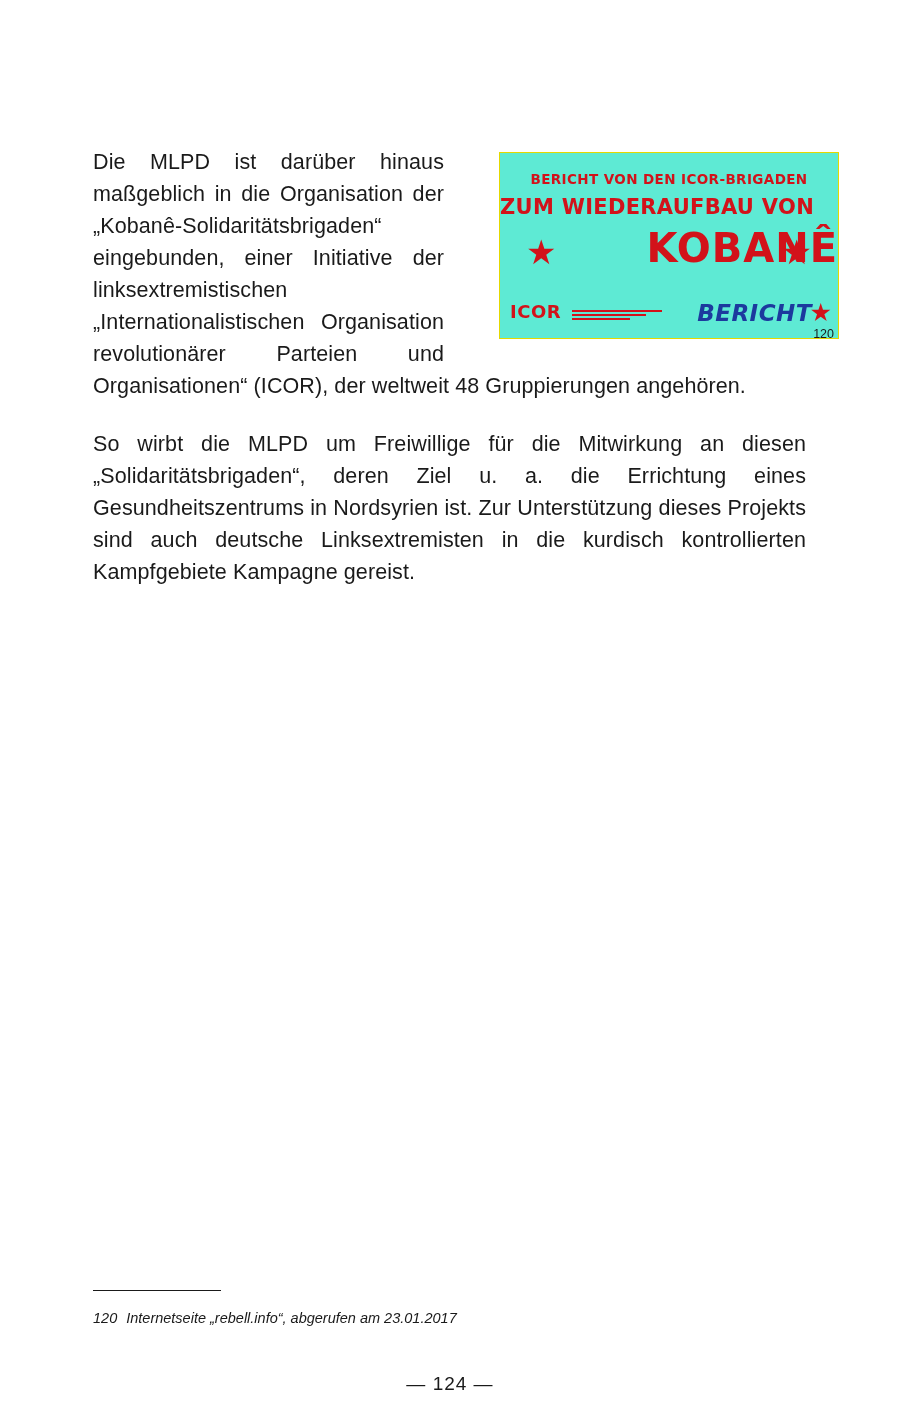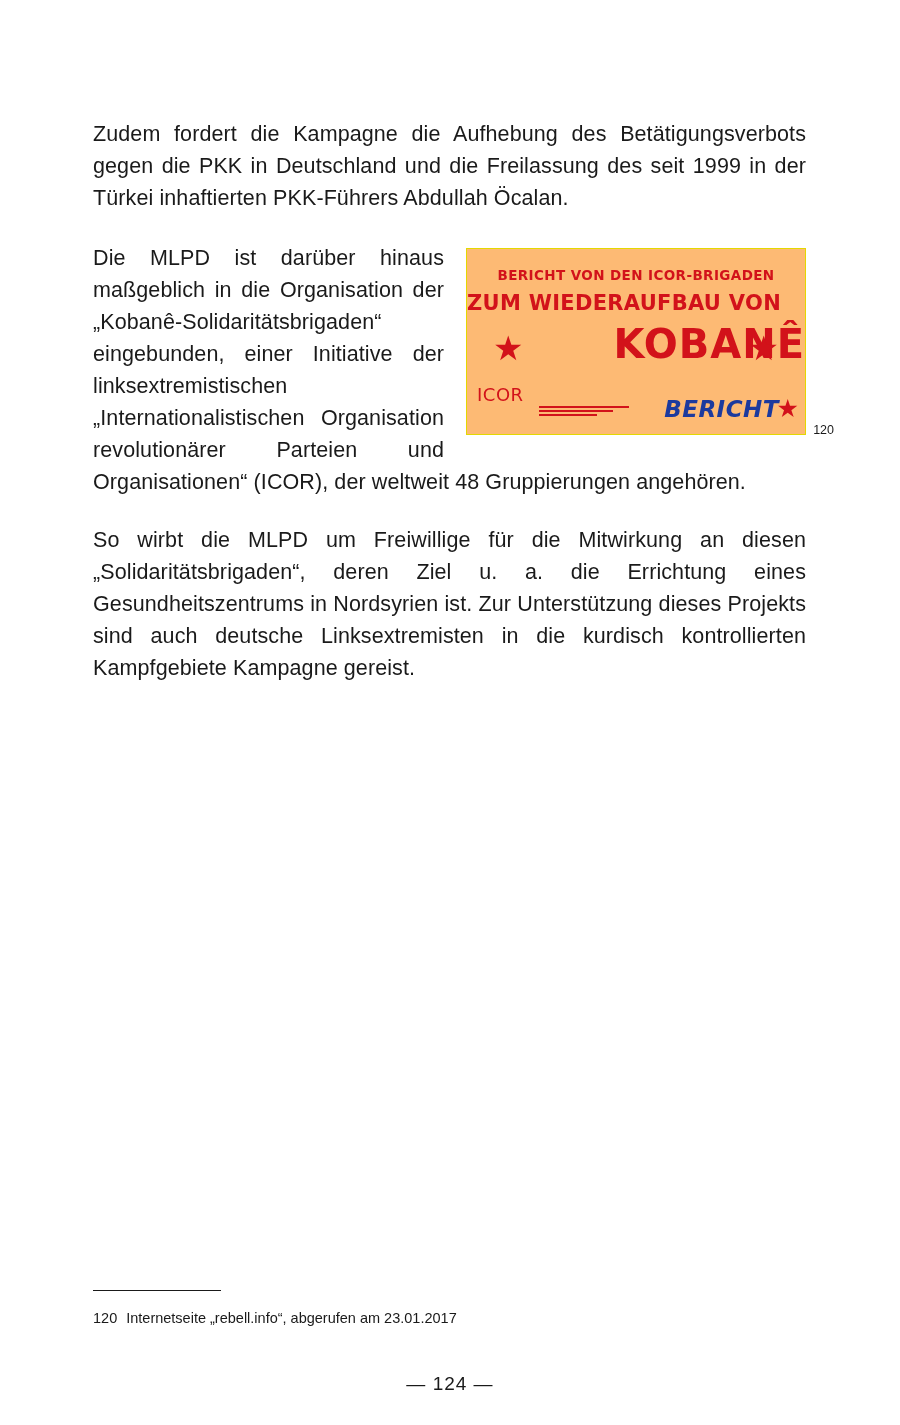--- a/index.html
+++ b/index.html
@@ -44,25 +44,26 @@
   
   .figure {
     float: right;
     width: 340px;
     margin: 6px 0 8px 22px;
     position: relative;
   }
   .poster {
     width: 340px;
     height: 187px;
-    background: #fdba74;
+    background: #5eead4;
     position: relative;
     overflow: hidden;
     border: 1px solid #e4d800;
     box-sizing: border-box;
+    margin-left: 33px;
   }
   .poster-line1 {
     position: absolute;
     top: 18px;
     left: 0;
     width: 100%;
     text-align: center;
     color: #d2121a;
     font-family: "DejaVu Sans", sans-serif;
     font-weight: bold;
@@ -107,24 +108,24 @@
   .poster-footer {
     position: absolute;
     bottom: 8px;
     left: 0;
     width: 100%;
     height: 34px;
   }
   .icor-logo {
     position: absolute;
     left: 10px;
-    bottom: 21px;
-    color: #d2121a;
-    font-family: "DejaVu Sans", sans-serif;
-    font-weight: normal;
+    bottom: 8px;
+    color: #d2121a;
+    font-family: "DejaVu Sans", sans-serif;
+    font-weight: bold;
     font-size: 18px;
     letter-spacing: 0.5px;
   }
   .icor-bars {
     position: absolute;
     left: 72px;
     bottom: 8px;
     width: 90px;
   }
   .icor-bars span {
@@ -171,20 +172,21 @@
     background: #1a1a1a;
   }
   .footnote {
     position: absolute;
     left: 93px;
     top: 1308px;
     width: 713px;
     font-size: 14.5px;
     line-height: 20px;
     color: #1a1a1a;
+    font-style: italic;
   }
   .footnote .fn-num {
     margin-right: 9px;
   }
   .page-number {
     position: absolute;
     left: 0;
     top: 1373px;
     width: 900px;
     text-align: center;
@@ -194,21 +196,20 @@
   }
   .clear { clear: both; }
 </style>
 </head>
 <body>
 
 <div class="page">
 
   <div class="content">
 
-    <p class="body-text">Zudem fordert die Kampagne die Aufhebung des Betätigungsverbots gegen die PKK in Deutschland und die Freilassung des seit 1999 in der Türkei inhaftierten PKK-Führers Abdullah Öcalan.</p>
 
     <div class="para-gap"></div>
 
     <div class="figure">
       <div class="poster">
         <div class="poster-line1">BERICHT VON DEN ICOR-BRIGADEN</div>
         <div class="poster-line2">ZUM WIEDERAUFBAU VON</div>
         <div class="poster-line3">KOBANÊ</div>
         <div class="star star-left">★</div>
         <div class="star star-right">★</div>

